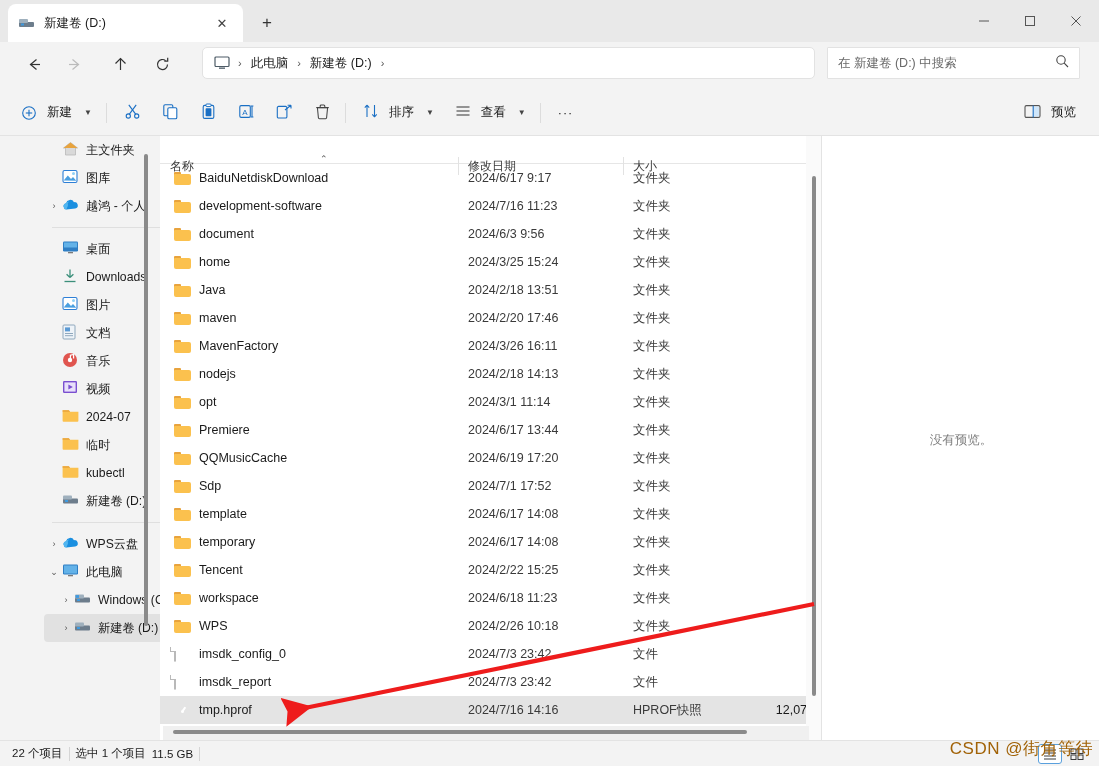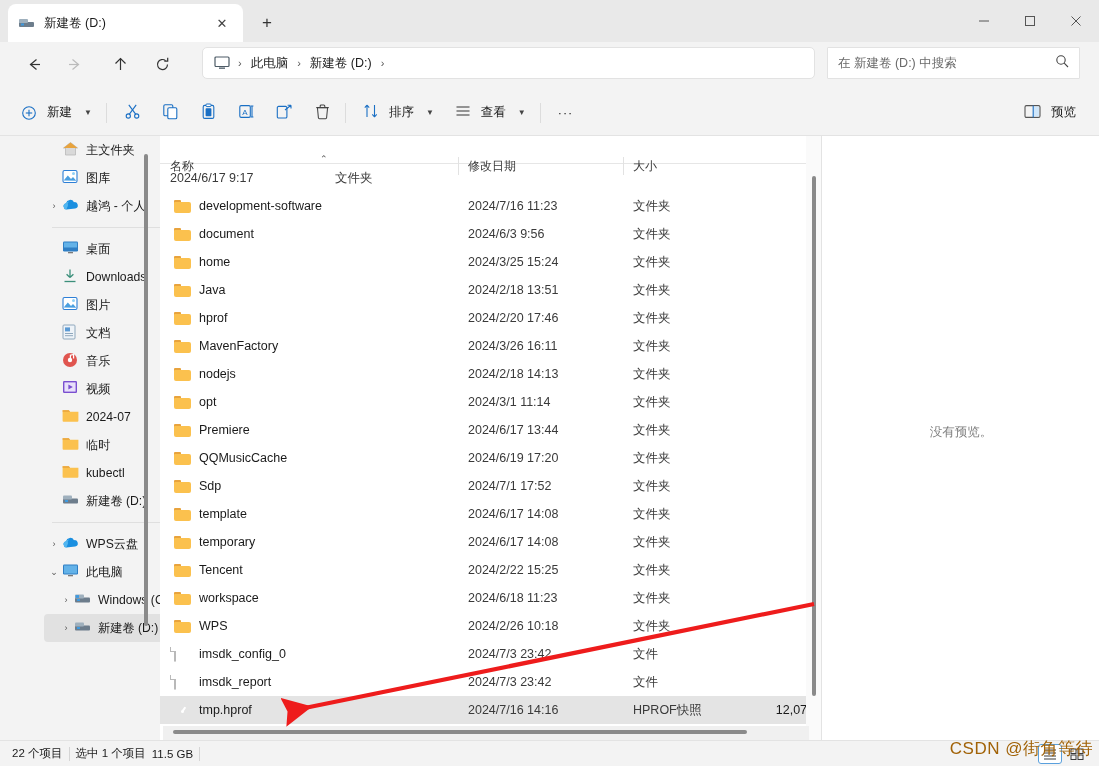--- a/index.html
+++ b/index.html
@@ -175,21 +175,21 @@
     position:absolute; left:173px; top:730px; width:574px; height:4px;
     background:#8a8a8a; border-radius:2px;
   }
 
   
   .preview {
     position:absolute; left:821px; top:136px; width:278px; height:604px;
     background:#ffffff; border-left:1px solid #e3e3e3;
   }
   .preview-msg {
-    position:absolute; left:0; top:288px; width:278px; text-align:center;
+    position:absolute; left:0; top:296px; width:278px; text-align:center;
     font-size:12.5px; color:#7d7d7d;
   }
 
   
   .statusbar {
     position:absolute; left:0; top:740px; width:1099px; height:26px;
     background:#f3f3f3; border-top:1px solid #e3e3e3;
     display:flex; align-items:center; font-size:11.5px; color:#1a1a1a;
   }
   .st { padding:0 6px; }
@@ -607,20 +607,24 @@
     <div class="colhdr">
       <div class="col c-name">
         <span>名称</span>
         <span class="sortcaret">⌃</span>
       </div>
       <div class="col c-date">修改日期</div>
       <div class="col c-size">大小</div>
     </div>
     <div class="rows" id="rows">
         <div class="row">
+          <div class="cell name">
+            <span class="ficon"><span class="folder"></span></span>
+            <span>BaiduNetdiskDownload</span>
+          </div>
           <div class="cell date">2024/6/17 9:17</div>
           <div class="cell type">文件夹</div>
           <div class="cell size"></div>
         </div>
         <div class="row">
           <div class="cell name">
             <span class="ficon"><span class="folder"></span></span>
             <span>development-software</span>
           </div>
           <div class="cell date">2024/7/16 11:23</div>
@@ -650,21 +654,21 @@
             <span class="ficon"><span class="folder"></span></span>
             <span>Java</span>
           </div>
           <div class="cell date">2024/2/18 13:51</div>
           <div class="cell type">文件夹</div>
           <div class="cell size"></div>
         </div>
         <div class="row">
           <div class="cell name">
             <span class="ficon"><span class="folder"></span></span>
-            <span>hprof</span>
+            <span>maven</span>
           </div>
           <div class="cell date">2024/2/20 17:46</div>
           <div class="cell type">文件夹</div>
           <div class="cell size"></div>
         </div>
         <div class="row">
           <div class="cell name">
             <span class="ficon"><span class="folder"></span></span>
             <span>MavenFactory</span>
           </div>

